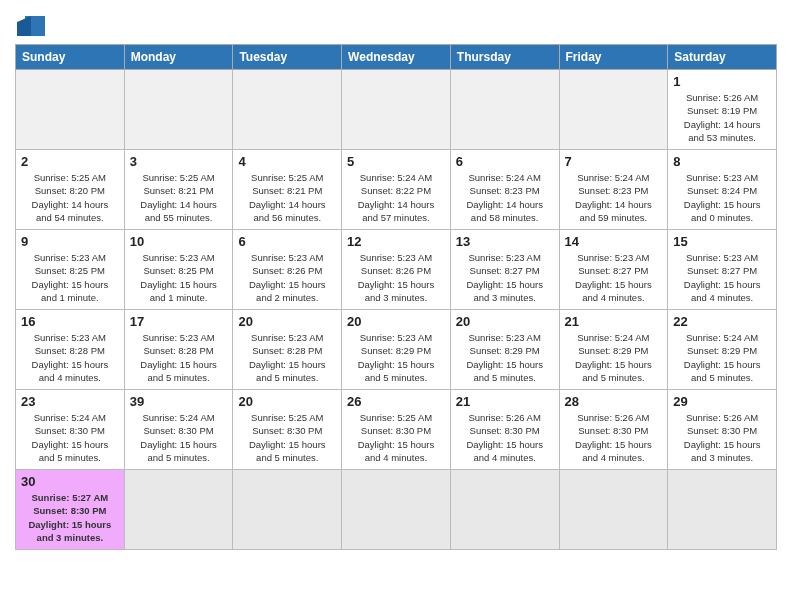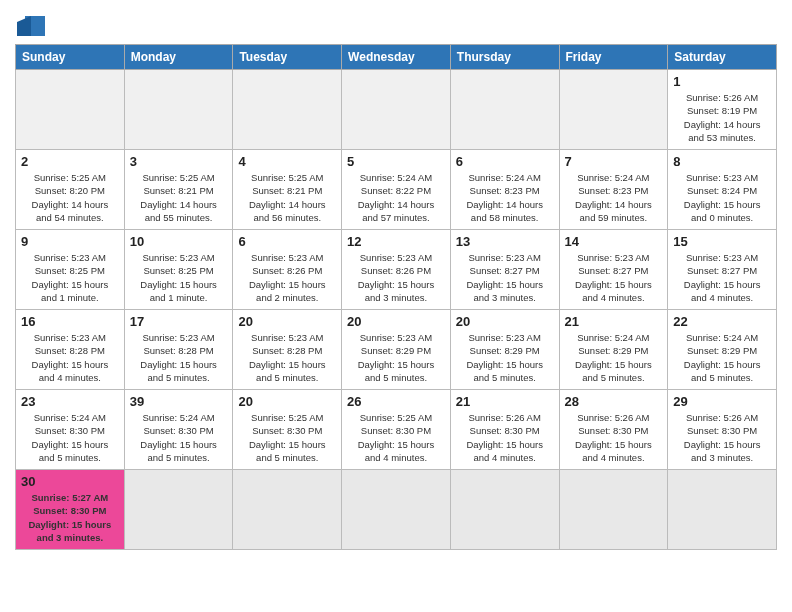--- a/index.html
+++ b/index.html
@@ -330,21 +330,21 @@
         </td>
         <td>
           <span class="day-num">29</span>
           <div class="day-info" style="white-space: pre-line;">Sunrise: 5:26 AM
 Sunset: 8:30 PM
 Daylight: 15 hours
 and 3 minutes.</div>
         </td>
       </tr>
       <tr>
-        <td style="background: #ec4899;">
+        <td style="background: #f0abfc;">
           <span class="day-num">30</span>
           <div class="day-info" style="white-space: pre-line; font-weight: bold;">Sunrise: 5:27 AM
 Sunset: 8:30 PM
 Daylight: 15 hours
 and 3 minutes.</div>
         </td>
         <td class="empty" style="background: rgb(232, 232, 232);"></td>
         <td class="empty" style="background: rgb(232, 232, 232);"></td>
         <td class="empty" style="background: rgb(232, 232, 232);"></td>
         <td class="empty" style="background: rgb(232, 232, 232);"></td>

